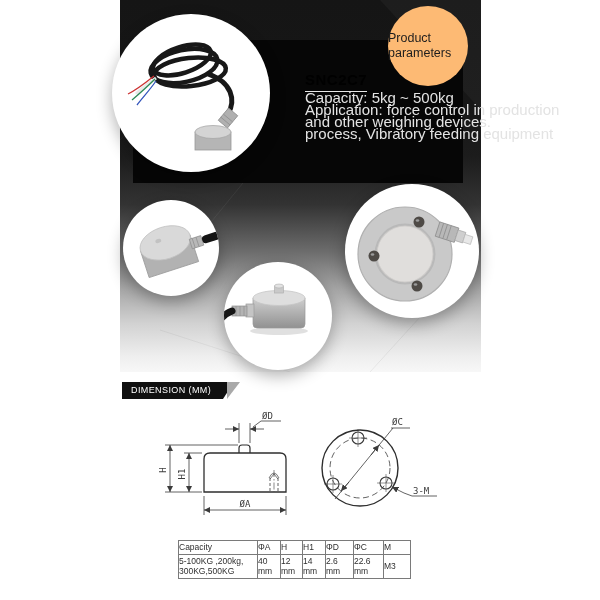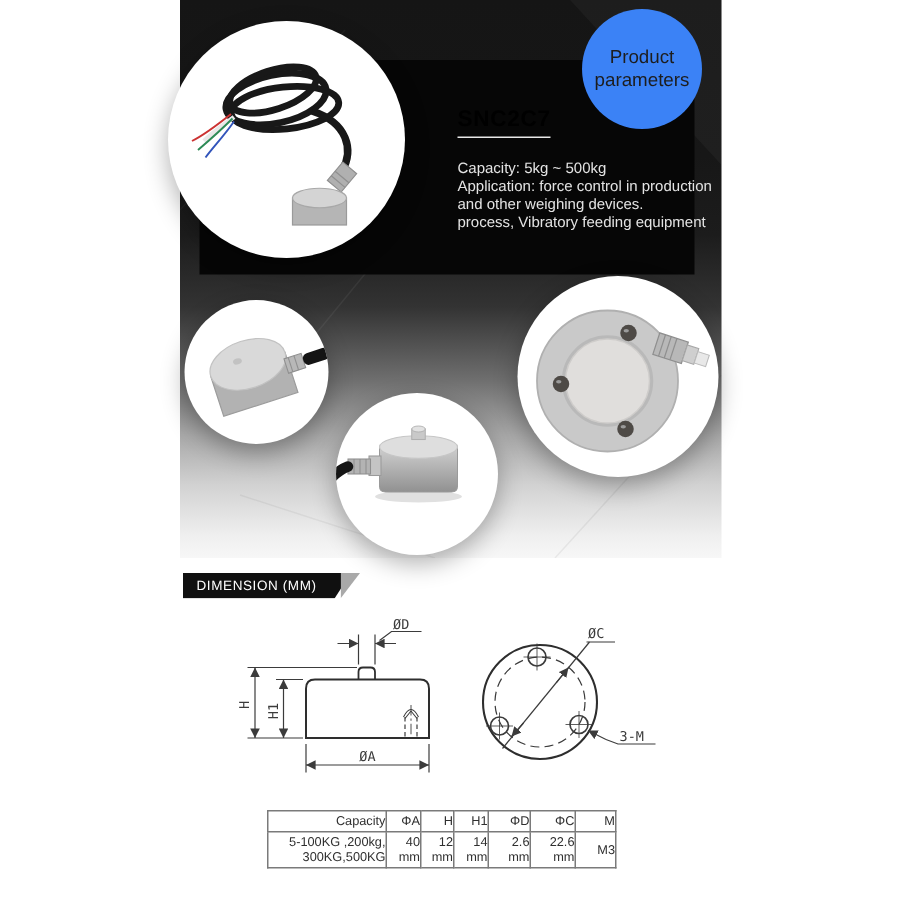--- a/index.html
+++ b/index.html
@@ -15,45 +15,45 @@
   .info-panel{position:absolute;left:133px;top:40px;width:330px;height:143px;background:#060606;}
 
   .photo{position:absolute;border-radius:50%;background:#ffffff;overflow:hidden;
     box-shadow:0 6px 16px rgba(0,0,0,0.30);}
   .photo-cable{left:112px;top:14px;width:158px;height:158px;z-index:3;}
   .photo-left{left:123px;top:200px;width:96px;height:96px;}
   .photo-center{left:224px;top:262px;width:108px;height:108px;}
   .photo-right{left:345px;top:184px;width:134px;height:134px;}
 
   .badge{position:absolute;left:388px;top:6px;width:80px;height:80px;border-radius:50%;
-    background:#3b82f6;z-index:4;text-align:center;color:#1d1d1d;
+    background:#fdba74;z-index:4;color:#1d1d1d;
     font-size:12.5px;line-height:15px;box-sizing:border-box;padding-top:25px;}
 
   .product-code{position:absolute;left:305px;top:71px;color:#000000;font-size:15px;
     font-weight:bold;letter-spacing:0.5px;border-bottom:1.5px solid #e8e8e8;
     padding-bottom:3px;z-index:5;}
-  .specs{position:absolute;left:305px;top:107px;width:162px;color:#e3e3e3;
-    font-size:10px;line-height:11.9px;z-index:5;white-space:nowrap;}
+  .specs{position:absolute;left:305px;top:92px;width:162px;color:#e3e3e3;
+    font-size:15px;line-height:11.9px;z-index:5;white-space:nowrap;}
 
   
   .dim-bar{position:absolute;left:122px;top:382px;width:112px;height:17px;background:#101010;
     color:#ffffff;font-size:9px;font-weight:normal;letter-spacing:0.4px;line-height:17px;
     padding-left:9px;box-sizing:border-box;
     clip-path:polygon(0 0,100% 0,calc(100% - 11px) 100%,0 100%);}
   .dim-bar-tip{position:absolute;left:227px;top:382px;width:13px;height:17px;background:#a9a9a9;
     clip-path:polygon(0 0,100% 0,0 100%);}
 
   
   .drawing{position:absolute;left:150px;top:408px;}
   .cad-text{font-family:"DejaVu Sans Mono", monospace;font-size:9px;fill:#3b3b3b;}
 
   
   .spec-table{position:absolute;left:178px;top:540px;border-collapse:collapse;
     font-size:8.5px;color:#2f2f2f;table-layout:fixed;}
-  .spec-table td,.spec-table th{border:1px solid #7a7a7a;text-align:right;
+  .spec-table td,.spec-table th{border:1px solid #7a7a7a;text-align:left;
     vertical-align:middle;padding:1px 0;font-weight:normal;line-height:10.5px;}
   .spec-table .hdr{height:12px;}
   .spec-table .data{height:22px;}
 </style>
 </head>
 <body>
 
 <div class="page">
 
   <div class="stage">

